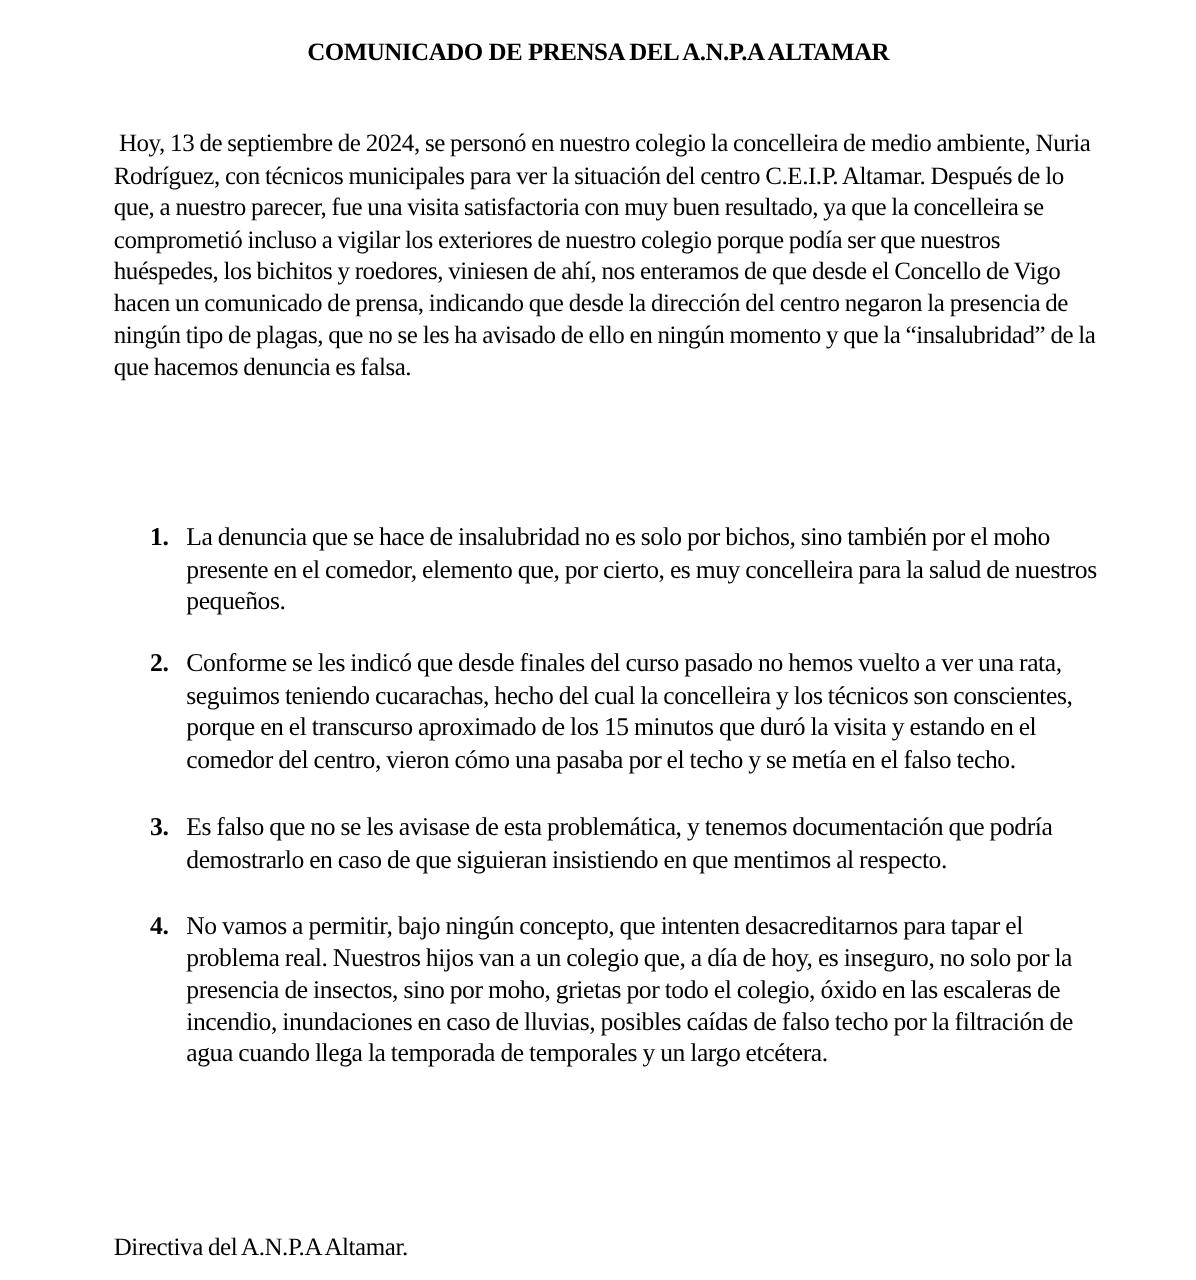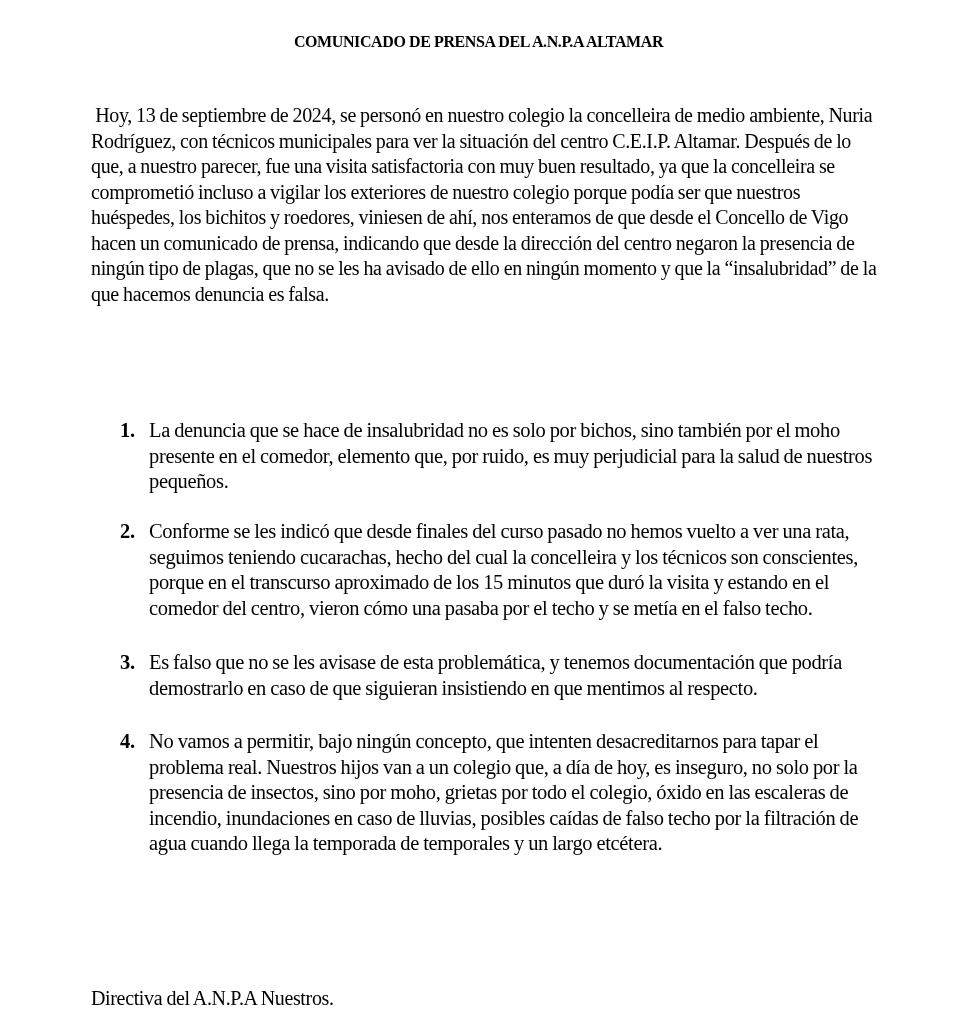--- a/index.html
+++ b/index.html
@@ -22,21 +22,21 @@
       width: 957px;
       height: 1024px;
     }
     .title {
       position: absolute;
       top: 30px;
       left: 0;
       width: 957px;
       text-align: center;
       font-weight: bold;
-      font-size: 16px;
+      font-size: 20px;
       letter-spacing: -0.4px;
       line-height: 24px;
     }
     .text-block {
       position: absolute;
       left: 91px;
       width: 790px;
       font-size: 20px;
       line-height: 25.5px;
       letter-spacing: -0.35px;
@@ -84,32 +84,32 @@
 <div class="page">
 
   <h1 class="title" style="margin:0;">COMUNICADO DE PRENSA DEL A.N.P.A ALTAMAR</h1>
 
   <p class="text-block intro" style="margin:0;"> Hoy, 13 de septiembre de 2024, se personó en nuestro colegio la concelleira de medio ambiente, Nuria Rodríguez, con técnicos municipales para ver la situación del centro C.E.I.P. Altamar. Después de lo que, a nuestro parecer, fue una visita satisfactoria con muy buen resultado, ya que la concelleira se comprometió incluso a vigilar los exteriores de nuestro colegio porque podía ser que nuestros huéspedes, los bichitos y roedores, viniesen de ahí, nos enteramos de que desde el Concello de Vigo hacen un comunicado de prensa, indicando que desde la dirección del centro negaron la presencia de ningún tipo de plagas, que no se les ha avisado de ello en ningún momento y que la “insalubridad” de la que hacemos denuncia es falsa.</p>
 
 
   <ol class="list">
     <li class="list-item li-1">
       <span class="list-num">1.</span>
-      <span class="list-text">La denuncia que se hace de insalubridad no es solo por bichos, sino también por el moho presente en el comedor, elemento que, por ruido, es muy perjudicial para la salud de nuestros pequeños.</span>
+      <span class="list-text">La denuncia que se hace de insalubridad no es solo por bichos, sino también por el moho presente en el comedor, elemento que, por cierto, es muy concelleira para la salud de nuestros pequeños.</span>
     </li>
     <li class="list-item li-2">
       <span class="list-num">2.</span>
       <span class="list-text">Conforme se les indicó que desde finales del curso pasado no hemos vuelto a ver una rata, seguimos teniendo cucarachas, hecho del cual la concelleira y los técnicos son conscientes, porque en el transcurso aproximado de los 15 minutos que duró la visita y estando en el comedor del centro, vieron cómo una pasaba por el techo y se metía en el falso techo.</span>
     </li>
     <li class="list-item li-3">
       <span class="list-num">3.</span>
       <span class="list-text">Es falso que no se les avisase de esta problemática, y tenemos documentación que podría demostrarlo en caso de que siguieran insistiendo en que mentimos al respecto.</span>
     </li>
     <li class="list-item li-4">
       <span class="list-num">4.</span>
       <span class="list-text">No vamos a permitir, bajo ningún concepto, que intenten desacreditarnos para tapar el problema real. Nuestros hijos van a un colegio que, a día de hoy, es inseguro, no solo por la presencia de insectos, sino por moho, grietas por todo el colegio, óxido en las escaleras de incendio, inundaciones en caso de lluvias, posibles caídas de falso techo por la filtración de agua cuando llega la temporada de temporales y un largo etcétera.</span>
     </li>
   </ol>
 
 
-  <p class="text-block signature" style="margin:0;">Directiva del A.N.P.A Nuestros.</p>
+  <p class="text-block signature" style="margin:0;">Directiva del A.N.P.A Altamar.</p>
 
 </div>
 
 </body></html>

